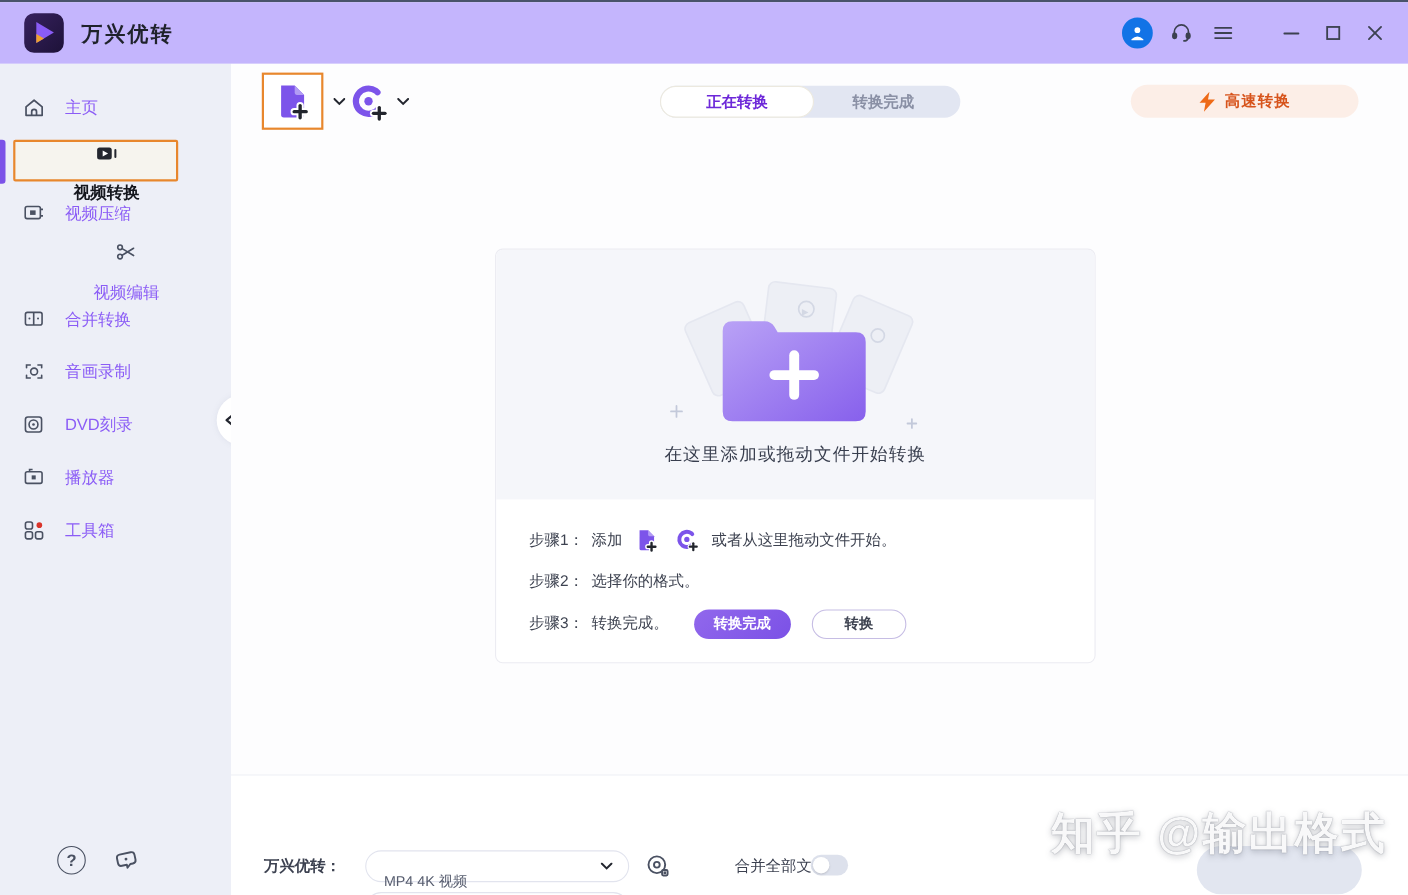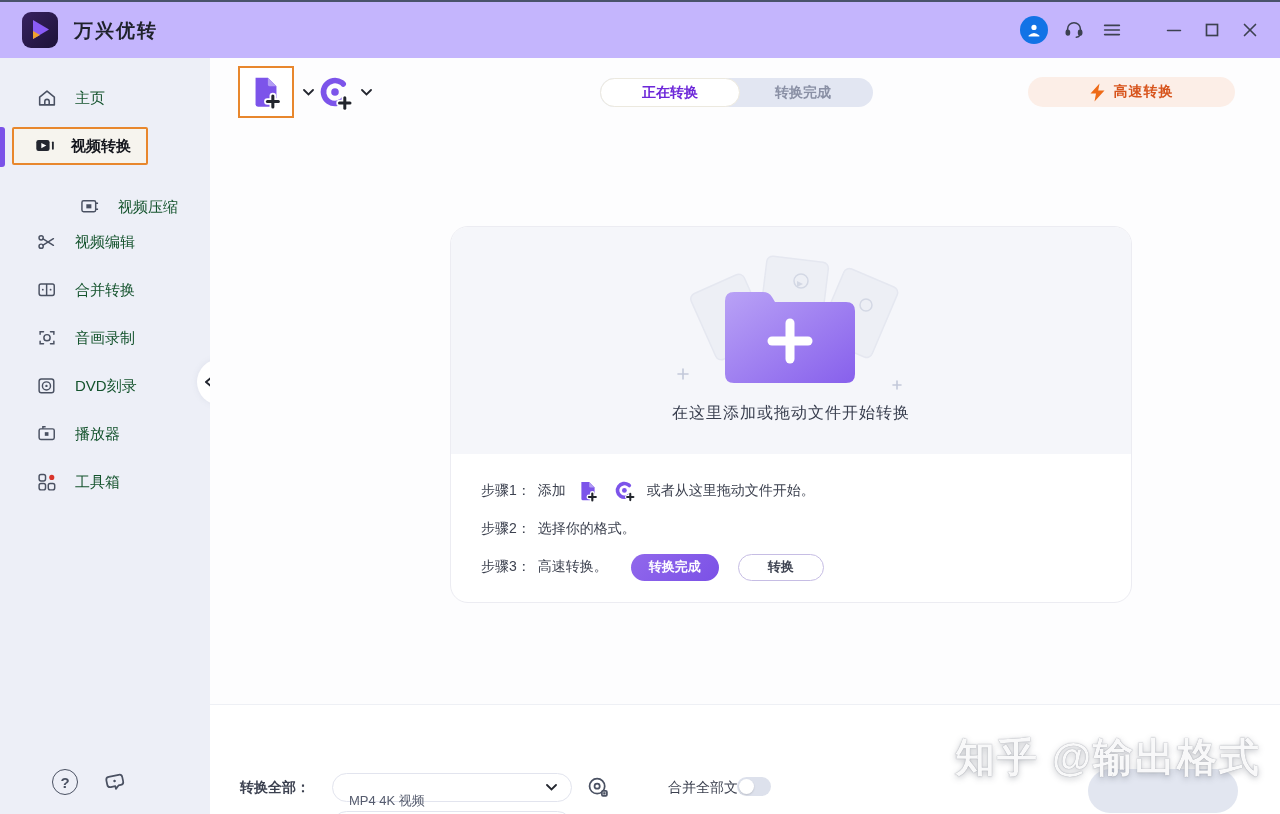--- a/index.html
+++ b/index.html
@@ -12,25 +12,25 @@
   .logo { position:absolute; left:22px; top:10px; width:36px; height:36px; border-radius:9px;
           background:linear-gradient(135deg,#37215f,#1d1238); }
   .app-title { position:absolute; left:74px; top:16px; font-size:19px; font-weight:700; color:#1f222b; letter-spacing:2px; }
   .tb-right { position:absolute; right:18px; top:0; height:56px; display:flex; align-items:center; gap:14px; }
   .avatar { width:28px; height:28px; border-radius:50%; background:#1273e6; display:flex; align-items:center; justify-content:center; }
   .winbtn { width:24px; height:24px; display:flex; align-items:center; justify-content:center; cursor:default; }
   .gap-sm { width:10px; }
 
   
   .sidebar { position:absolute; left:0; top:56px; width:210px; height:758px; background:#edeff7; }
-  .sb-item { position:absolute; left:0; width:210px; height:48px; display:flex; align-items:center; padding-left:36px; gap:17px;
-             font-size:15px; color:#14532d; }
+  .sb-item { position:absolute; left:0; width:210px; height:48px; display:flex; align-items:center; padding-left:20px; gap:17px;
+             font-size:15px; color:#8b5cf6; }
   .sb-item .ic { width:22px; height:22px; flex:0 0 22px; display:flex; align-items:center; justify-content:center; }
-  .sb-item.active { left:12px; width:136px; height:38px; padding-left:20px; gap:15px; border:2px solid #e8872d;
-                    background:#f6f4ee; border-radius:2px; font-weight:700; color:#14161d; }
+  .sb-item.active { left:12px; width:150px; height:38px; padding-left:20px; gap:15px; border:2px solid #e8872d;
+                    background:#f6f4ee; border-radius:2px; font-weight:700; color:#14161d;flex-direction:column; }
   .sb-accent { position:absolute; left:0; width:5px; height:40px; background:#7b52e8; border-radius:0 3px 3px 0; }
   .sb-bottom { position:absolute; left:0; bottom:14px; width:210px; height:40px; display:flex; align-items:center; gap:24px; padding-left:52px; }
   .round-help { width:26px; height:26px; border:1.8px solid #4a5162; border-radius:50%; color:#4a5162;
                 display:flex; align-items:center; justify-content:center; font-size:15px; font-weight:700; }
   .round-help::before { content:"?"; }
   .collapse { position:absolute; left:197px; top:357px; width:46px; height:46px; background:#fff; border-radius:50%;
               display:flex; align-items:center; justify-content:center; box-shadow:0 0 6px rgba(120,130,160,.12); }
   .collapse svg { margin-right:22px; }
 
   
@@ -44,21 +44,21 @@
   .tab { position:absolute; top:0; height:29px; width:140px; display:flex; align-items:center; justify-content:center;
          font-size:14px; border-radius:15px; }
   .tab.active { left:0; background:#fff; border:1px solid #ece9df; color:#6d28d9; font-weight:700; }
   .tab.inactive { right:0; color:#8a90a5; font-weight:600; }
 
   .fastbtn { position:absolute; left:818px; top:19px; width:207px; height:30px; border-radius:16px; background:#fceee7;
              display:flex; align-items:center; justify-content:center; gap:9px; }
   .fastbtn .label { font-size:14px; font-weight:700; color:#d7541c; letter-spacing:1px; }
 
   
-  .card { position:absolute; left:240px; top:168px; width:682px; height:377px; border-radius:18px; background:#fff;
+  .card { position:absolute; left:240px; top:168px; width:546px; height:377px; border-radius:7px; background:#fff;
           border:1px solid #ececf2; overflow:hidden; }
   .dropzone { position:relative; width:100%; height:227px; background:#f5f6fa; }
   .dz-art { position:absolute; left:50%; top:26px; transform:translateX(-50%); }
   .dz-hint { position:absolute; left:0; right:0; top:176px; text-align:center; font-size:16px; color:#383e4e; letter-spacing:1px; }
   .steps { position:relative; padding:22px 30px 0 30px; }
   .step-row { display:flex; align-items:center; gap:7px; font-size:14px; color:#3d4250; height:30px; margin-bottom:8px; }
   .step-row .mini-ic { display:flex; align-items:center; justify-content:center; margin:0 3px; }
   .btn-convert-all { margin-left:16px; width:88px; height:27px; border-radius:14px; border:none;
                      background:linear-gradient(135deg,#9168ec,#7b51e6); color:#fff; font-size:13px; font-weight:600;
                      display:flex; align-items:center; justify-content:center; }
@@ -156,32 +156,32 @@
       <span class="ic">
         <svg width="22" height="22" viewBox="0 0 24 24">
           <rect x="2.5" y="5.5" width="14.5" height="12" rx="2.5" fill="#23262f"></rect>
           <path d="M8 8.6 l5.4 2.9 -5.4 2.9 z" fill="#fff"></path>
           <rect x="19.6" y="7" width="2" height="9" rx="1" fill="#23262f"></rect>
         </svg>
       </span>
       <span>视频转换</span>
     </div>
 
-    <div class="sb-item" style="top:125px;margin-left:43px;">
+    <div class="sb-item" style="top:112px;">
       <span class="ic">
         <svg width="22" height="22" viewBox="0 0 24 24" fill="none" stroke="#4a5162" stroke-width="1.6">
           <rect x="3.2" y="5.2" width="15" height="12" rx="1.8"></rect>
           <rect x="8" y="9" width="5.5" height="4.5" fill="#4a5162" stroke="none"></rect>
           <path d="M18.2 8 h2.6 M18.2 14.5 h2.6"></path>
         </svg>
       </span>
       <span>视频压缩</span>
     </div>
 
-    <div class="sb-item" style="top:160px;">
+    <div class="sb-item" style="top:160px;flex-direction:column;">
       <span class="ic">
         <svg width="22" height="22" viewBox="0 0 24 24" fill="none" stroke="#4a5162" stroke-width="1.6" stroke-linecap="round">
           <circle cx="5.6" cy="7.4" r="2.3"></circle>
             <circle cx="5.6" cy="16.6" r="2.3"></circle>
           <line x1="7.7" y1="8.7" x2="19" y2="15.6"></line>
             <line x1="7.7" y1="15.3" x2="19" y2="8.4"></line>
         </svg>
       </span>
       <span>视频编辑</span>
     </div>
@@ -370,29 +370,29 @@
             </svg>
           </span>
           <span>或者从这里拖动文件开始。</span>
         </div>
         <div class="step-row">
           <span>步骤2：</span>
           <span>选择你的格式。</span>
         </div>
         <div class="step-row">
           <span>步骤3：</span>
-          <span>高速转换。</span>
+          <span>转换完成。</span>
           <div class="btn-convert-all">转换完成</div>
           <div class="btn-convert">转换</div>
         </div>
       </div>
     </div>
 
     <div class="bottombar">
-      <div class="row-label" style="left:30px; top:74px;">转换全部：</div>
+      <div class="row-label" style="left:30px; top:74px;">万兴优转：</div>
       <div class="select" style="left:122px; top:68px;">
         <span class="val">MP4 4K 视频</span>
         <svg width="11" height="7" viewBox="0 0 11 7" fill="none" stroke="#23262f" stroke-width="1.8" stroke-linecap="round">
             <polyline points="1,1 5.5,5.5 10,1"></polyline>
           </svg>
       </div>
       <div class="icon-btn" style="left:374px; top:68px;">
         <svg width="26" height="26" viewBox="0 0 24 24" fill="none" stroke="#4a5162" stroke-width="1.6">
           <circle cx="11.2" cy="11.2" r="7"></circle>
           <circle cx="11.2" cy="11.2" r="2.4"></circle>

